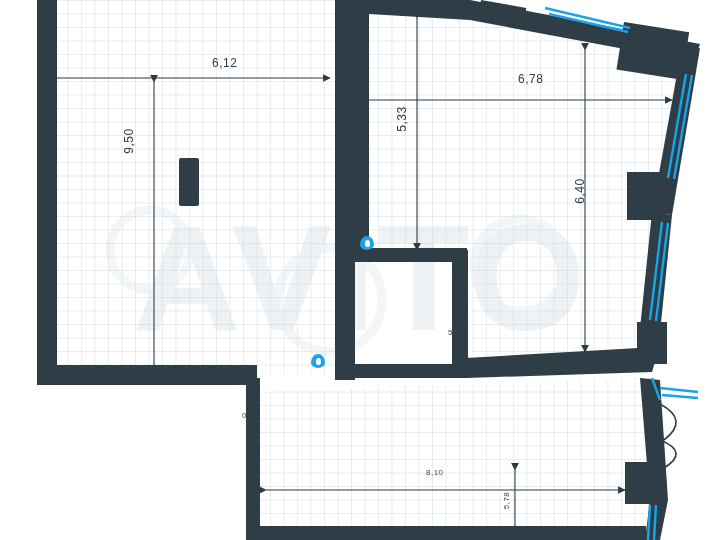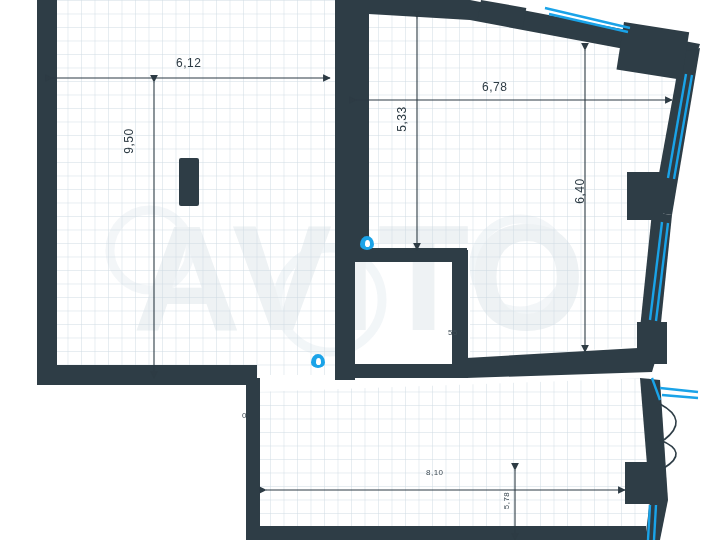--- a/index.html
+++ b/index.html
@@ -24,20 +24,21 @@
   }
   .dim-label {
     position: absolute;
     font-family: "Liberation Sans", sans-serif;
     color: #2d3b44;
     white-space: nowrap;
     letter-spacing: 0.5px;
   }
   .dim-h {
     font-size: 12px;
+    margin-left: 36px;
   }
   .dim-v {
     font-size: 12px;
     transform-origin: 50% 50%;
   }
   .dim-small {
     font-size: 8px;
     color: #3c4a53;
   }
   .marker {
@@ -176,21 +177,21 @@
       <line x1="266" y1="490" x2="625" y2="490" marker-start="url(#ah2)" marker-end="url(#ah)"></line>
 
       <line x1="515" y1="470" x2="515" y2="540" marker-start="url(#ah2)" marker-end="url(#ah)"></line>
     </g>
   </svg>
 
   <div class="dim-label dim-h" style="left:176px; top:56px;">6,12</div>
 
   <div class="dim-label dim-v" style="left:116px; top:134px; transform: rotate(-90deg);">9,50</div>
 
-  <div class="dim-label dim-h" style="left:482px; top:80px;">6,78</div>
+  <div class="dim-label dim-h" style="left:482px; top:72px;">6,78</div>
 
   <div class="dim-label dim-v" style="left:389px; top:112px; transform: rotate(-90deg);">5,33</div>
 
   <div class="dim-label dim-v" style="left:567px; top:184px; transform: rotate(-90deg);">6,40</div>
 
   <div class="dim-label dim-small" style="left:426px; top:468px;">8,10</div>
 
   <div class="dim-label dim-small" style="left:498px; top:496px; transform: rotate(-90deg);">5,78</div>
 
   <div class="dim-label dim-small" style="left:448px; top:328px;">55</div>

